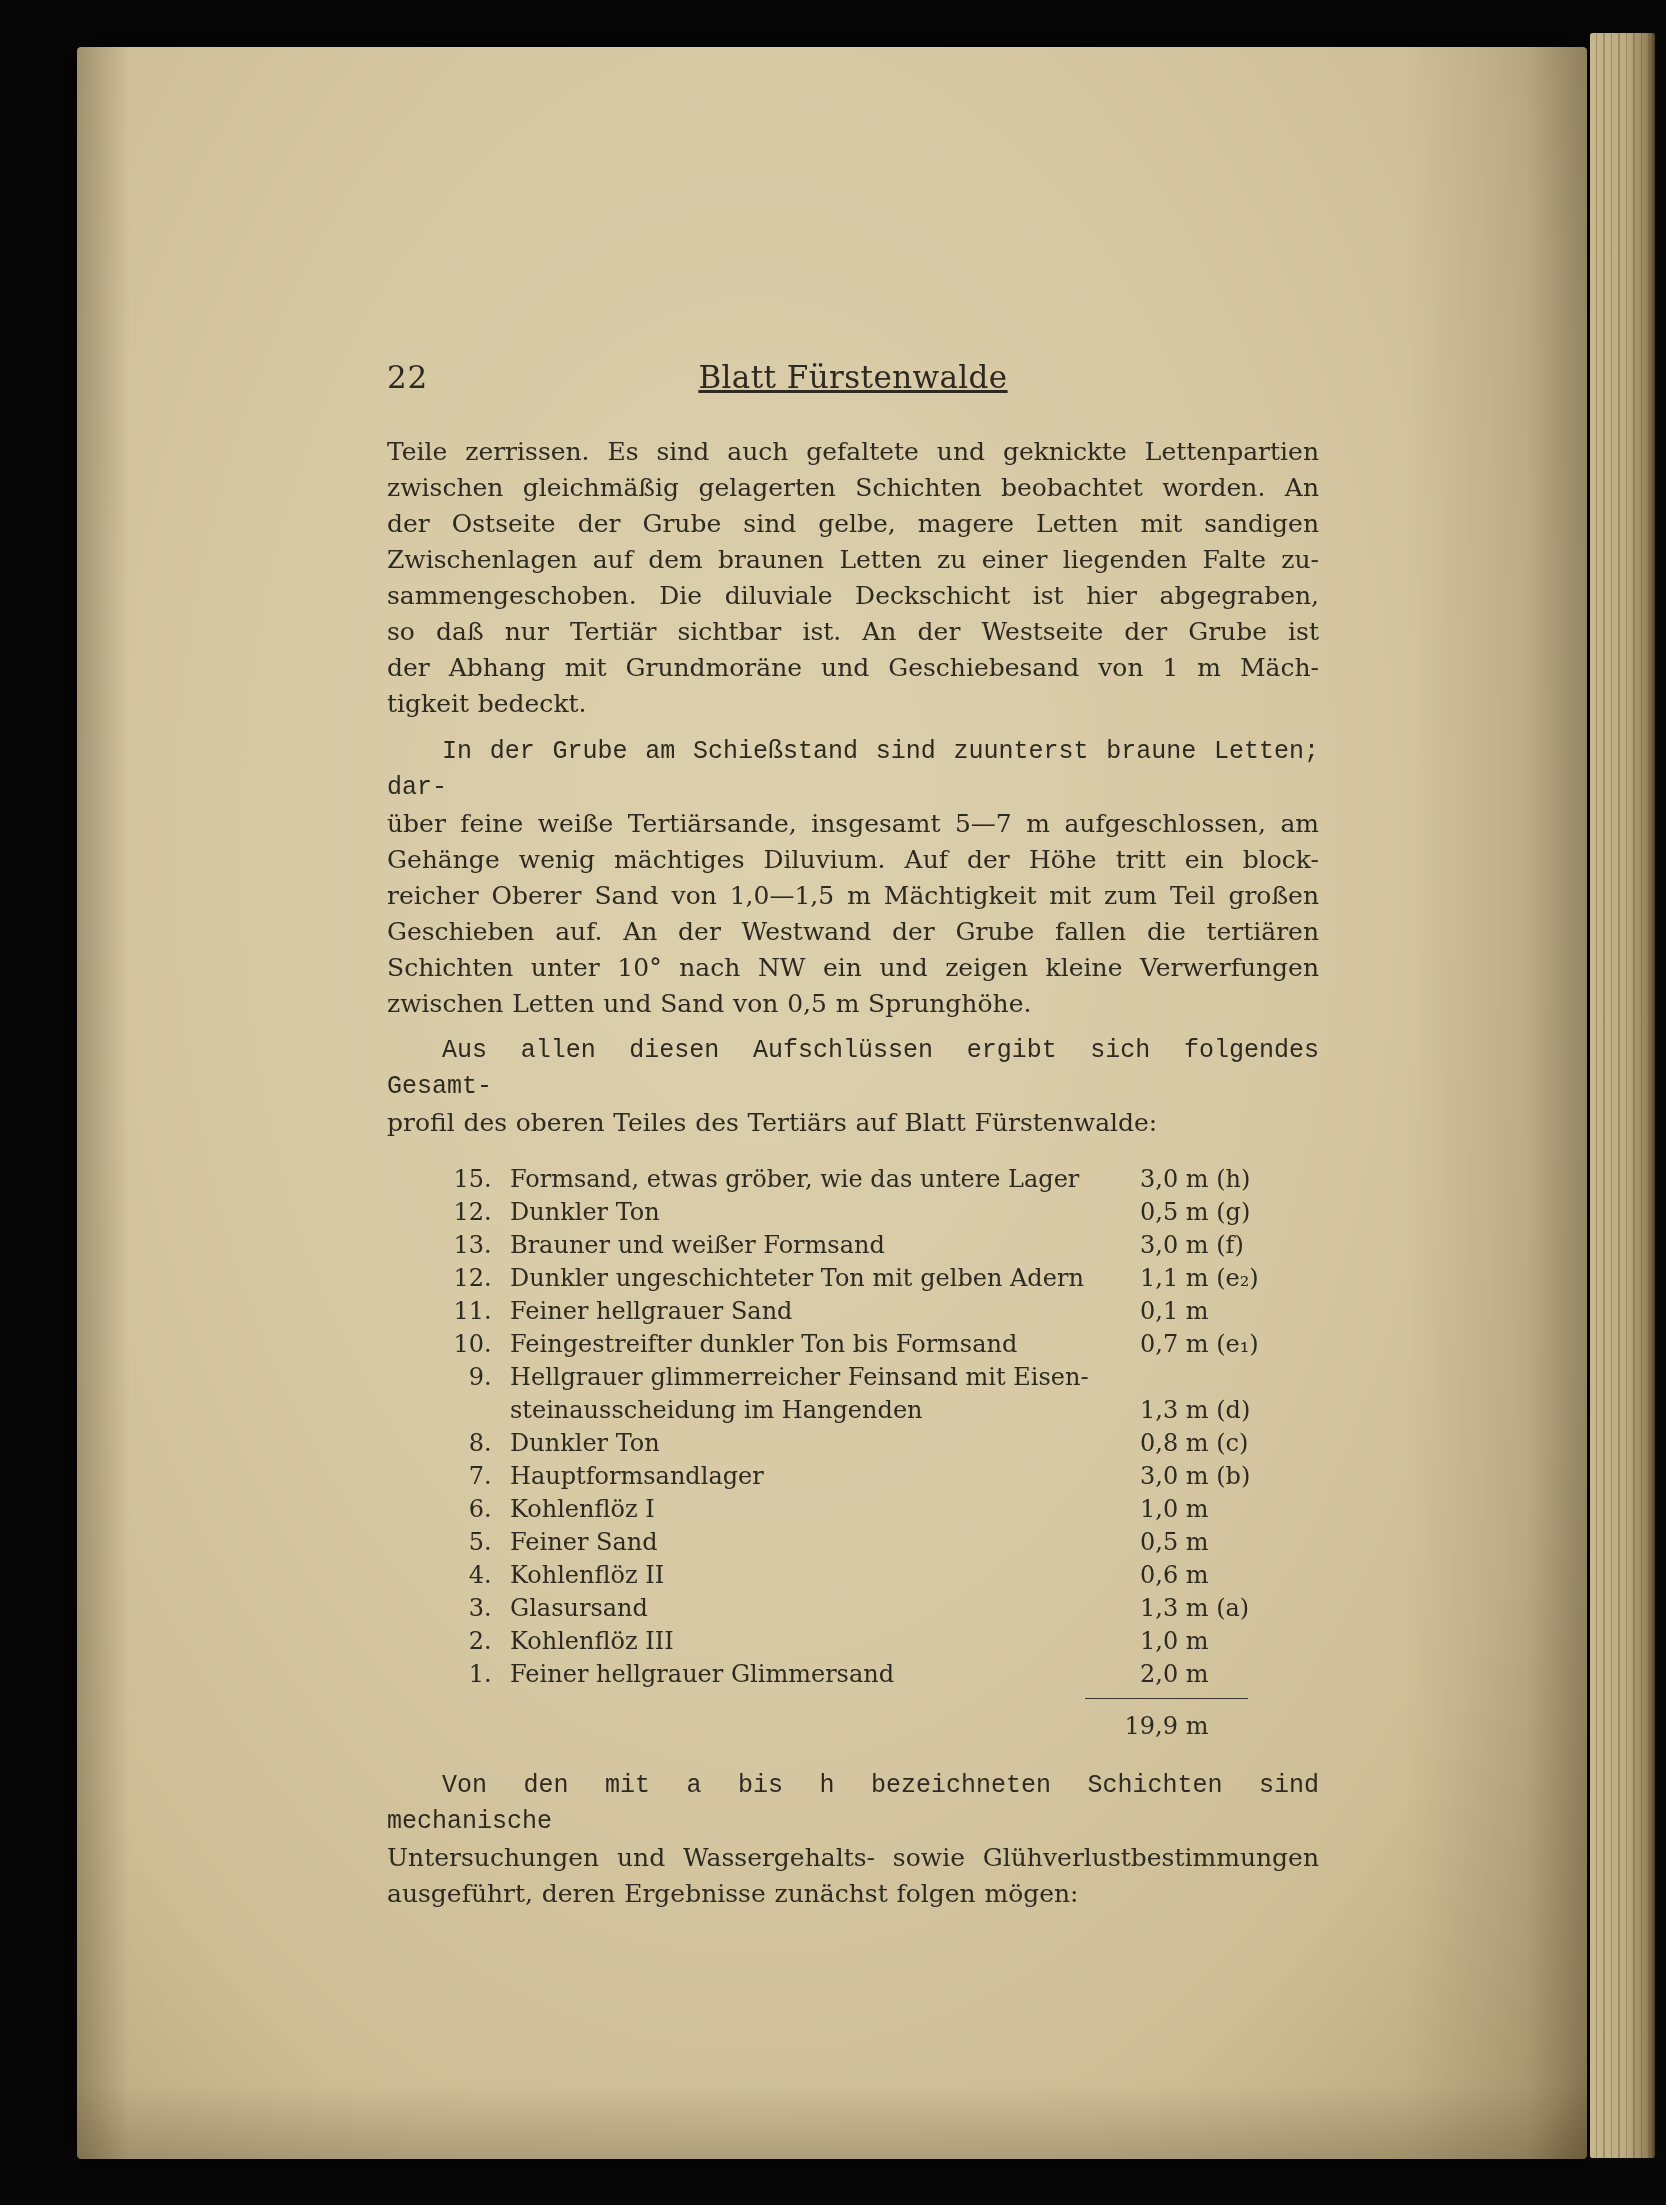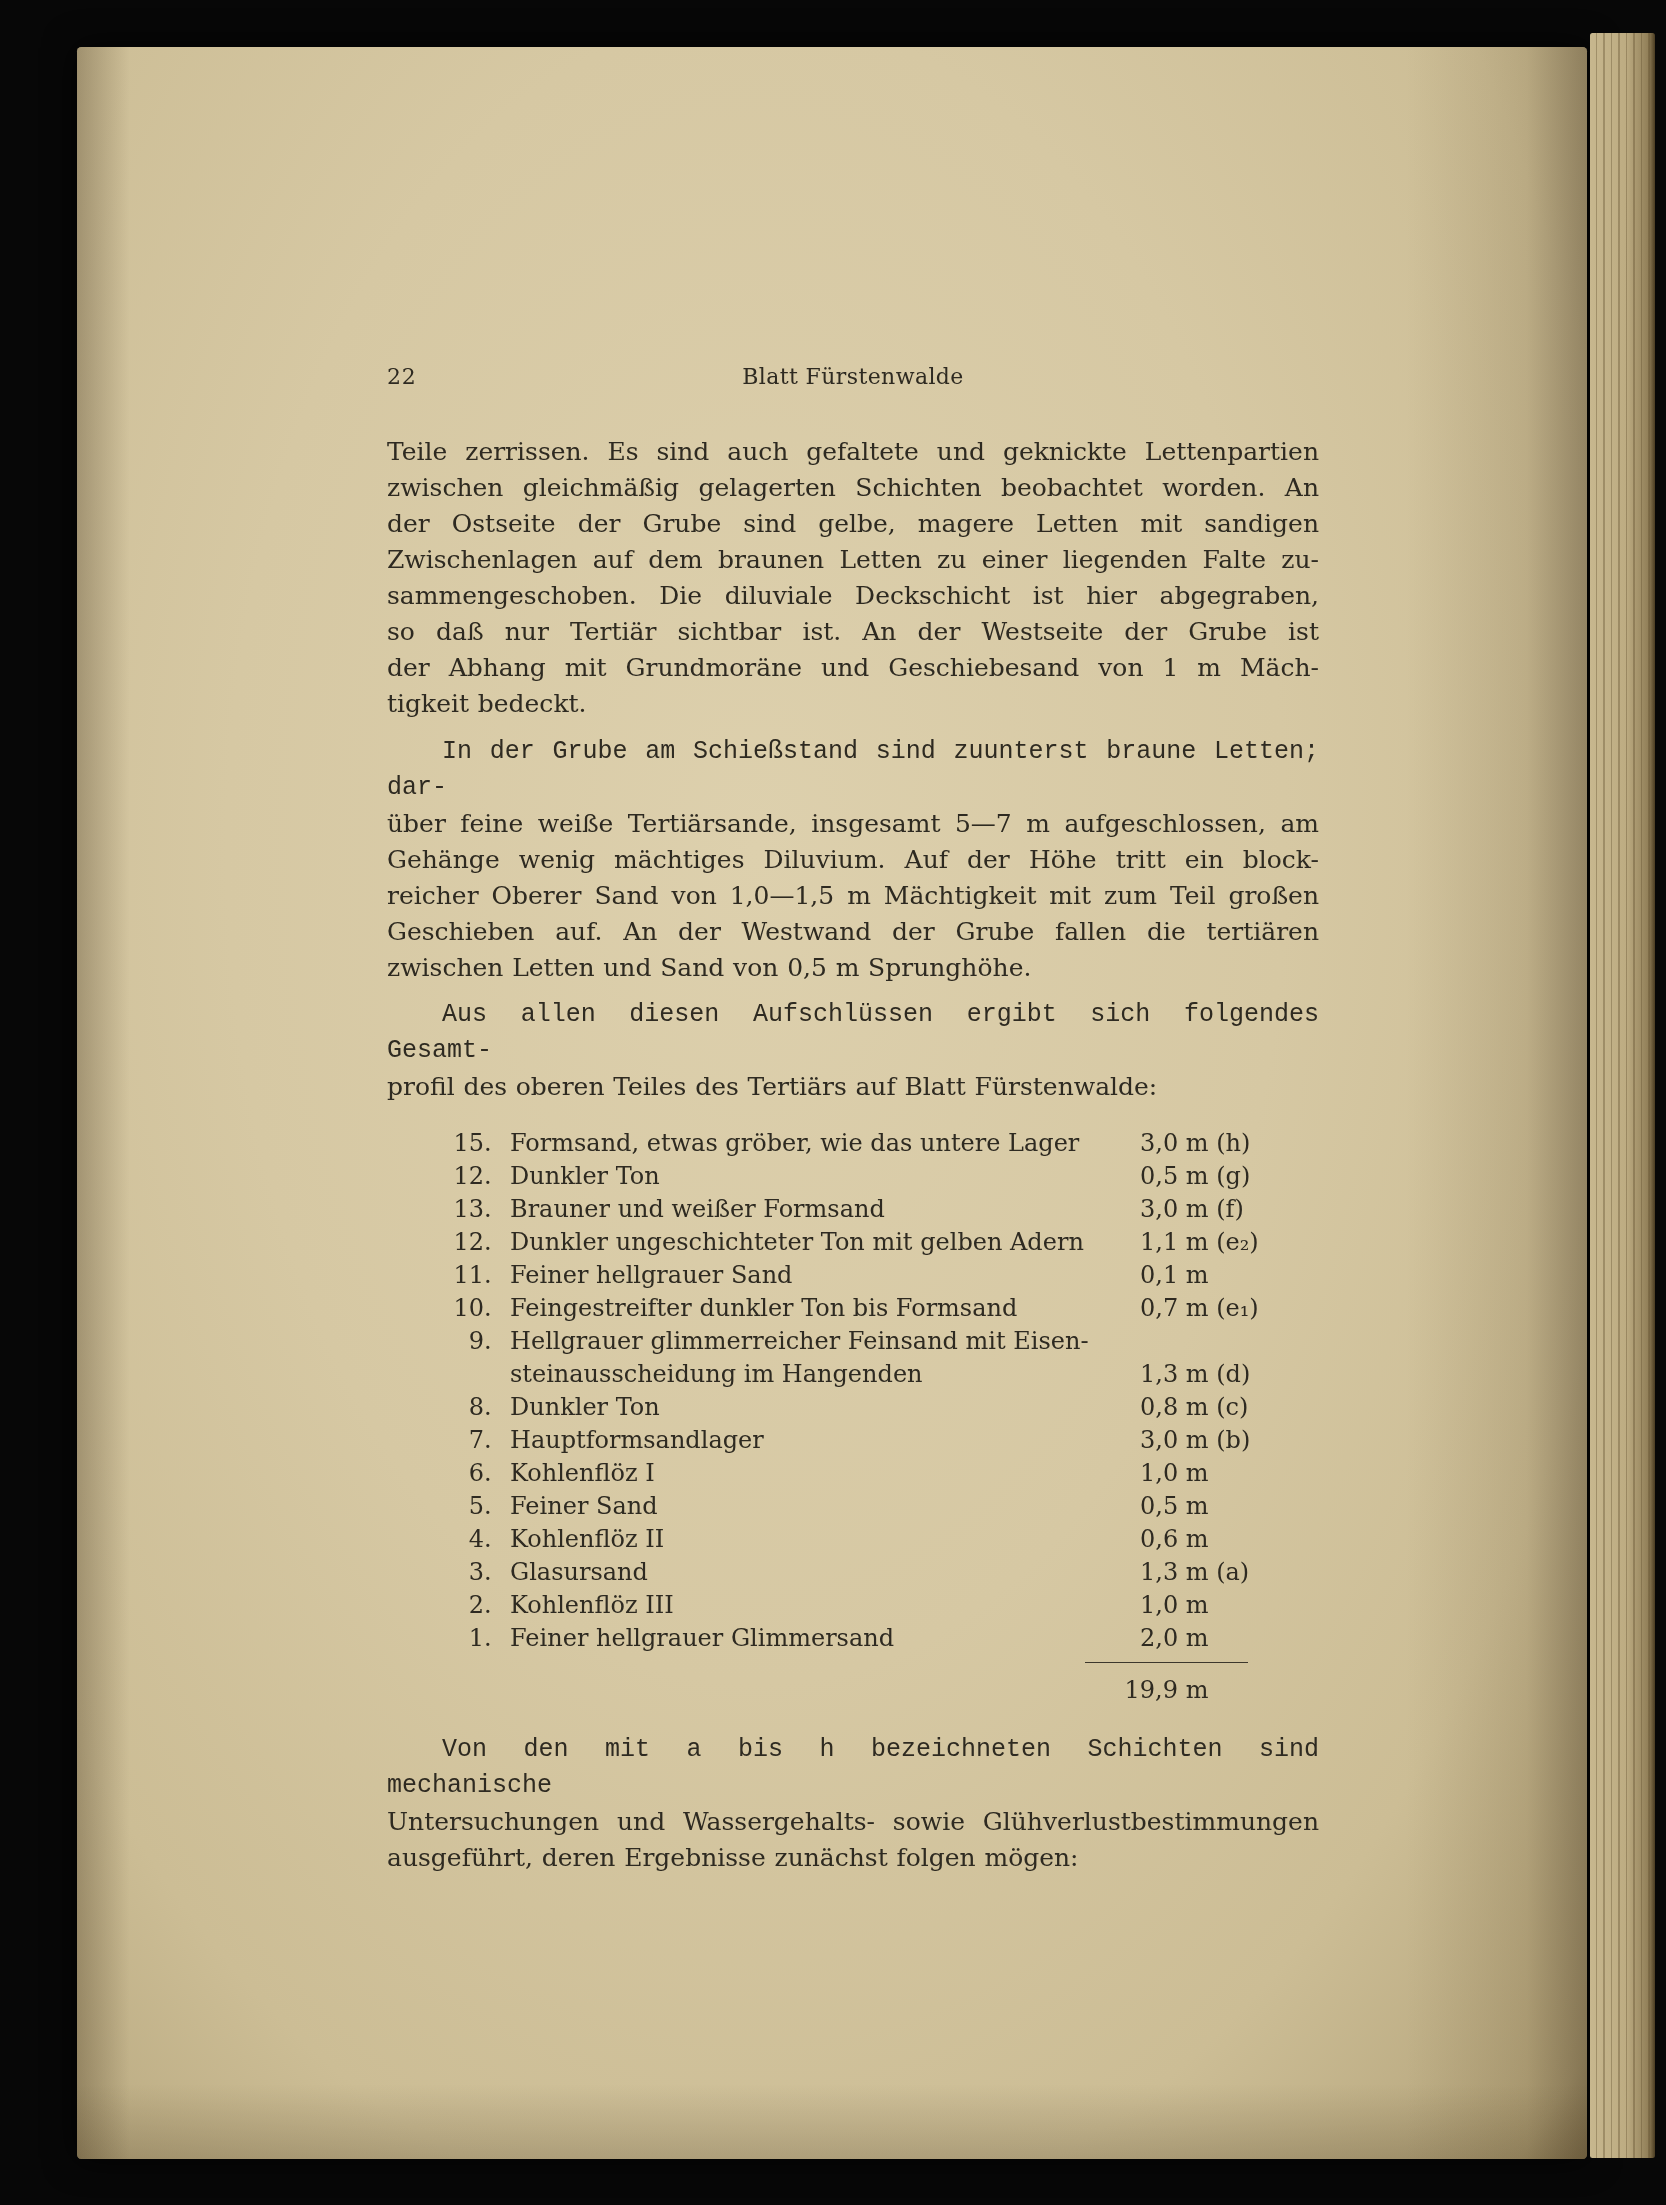--- a/index.html
+++ b/index.html
@@ -46,23 +46,24 @@
     border-radius: 2.5px;
   }
   .content {
     position: absolute;
     left: 310px; top: 315px;
     width: 932px;
     color: #2e2a21;
   }
   .page-header {
     position: relative;
-    font-size: 22px;
+    font-size: 31px;
     line-height: 30px;
     height: 30px;
+    text-decoration: underline;
   }
   .page-number { position: absolute; left: 0; top: 0; letter-spacing: 0.8px; }
   .header-title { display: block; width: 100%; text-align: center; letter-spacing: 0.4px; }
 
   .body-text { margin-top: 42px; font-size: 25px; line-height: 36px; }
   .para { margin: 0 0 11.7px 0; }
   .jline { text-align: justify; text-align-last: justify; word-spacing: 0.8px; }
   .lastline { text-align: left; text-align-last: auto; }
   .indent { text-indent: 55px; font-family: Liberation Mono, monospace; }
 
@@ -111,20 +112,21 @@
         <div class="jline">der Abhang mit Grundmoräne und Geschiebesand von 1 m Mäch-</div>
         <div class="jline lastline">tigkeit bedeckt.</div>
       </div>
 
       <div class="para">
         <div class="jline indent">In der Grube am Schießstand sind zuunterst braune Letten; dar-</div>
         <div class="jline">über feine weiße Tertiärsande, insgesamt 5—7 m aufgeschlossen, am</div>
         <div class="jline">Gehänge wenig mächtiges Diluvium.  Auf der Höhe tritt ein block-</div>
         <div class="jline">reicher Oberer Sand von 1,0—1,5 m Mächtigkeit mit zum Teil großen</div>
         <div class="jline">Geschieben auf.  An der Westwand der Grube fallen die tertiären</div>
+        <div class="jline">Schichten unter 10° nach NW ein und zeigen kleine Verwerfungen</div>
         <div class="jline lastline">zwischen Letten und Sand von 0,5 m Sprunghöhe.</div>
       </div>
 
       <div class="para">
         <div class="jline indent">Aus allen diesen Aufschlüssen ergibt sich folgendes Gesamt-</div>
         <div class="jline lastline">profil des oberen Teiles des Tertiärs auf Blatt Fürstenwalde:</div>
       </div>
 
       <div class="profile">
 

